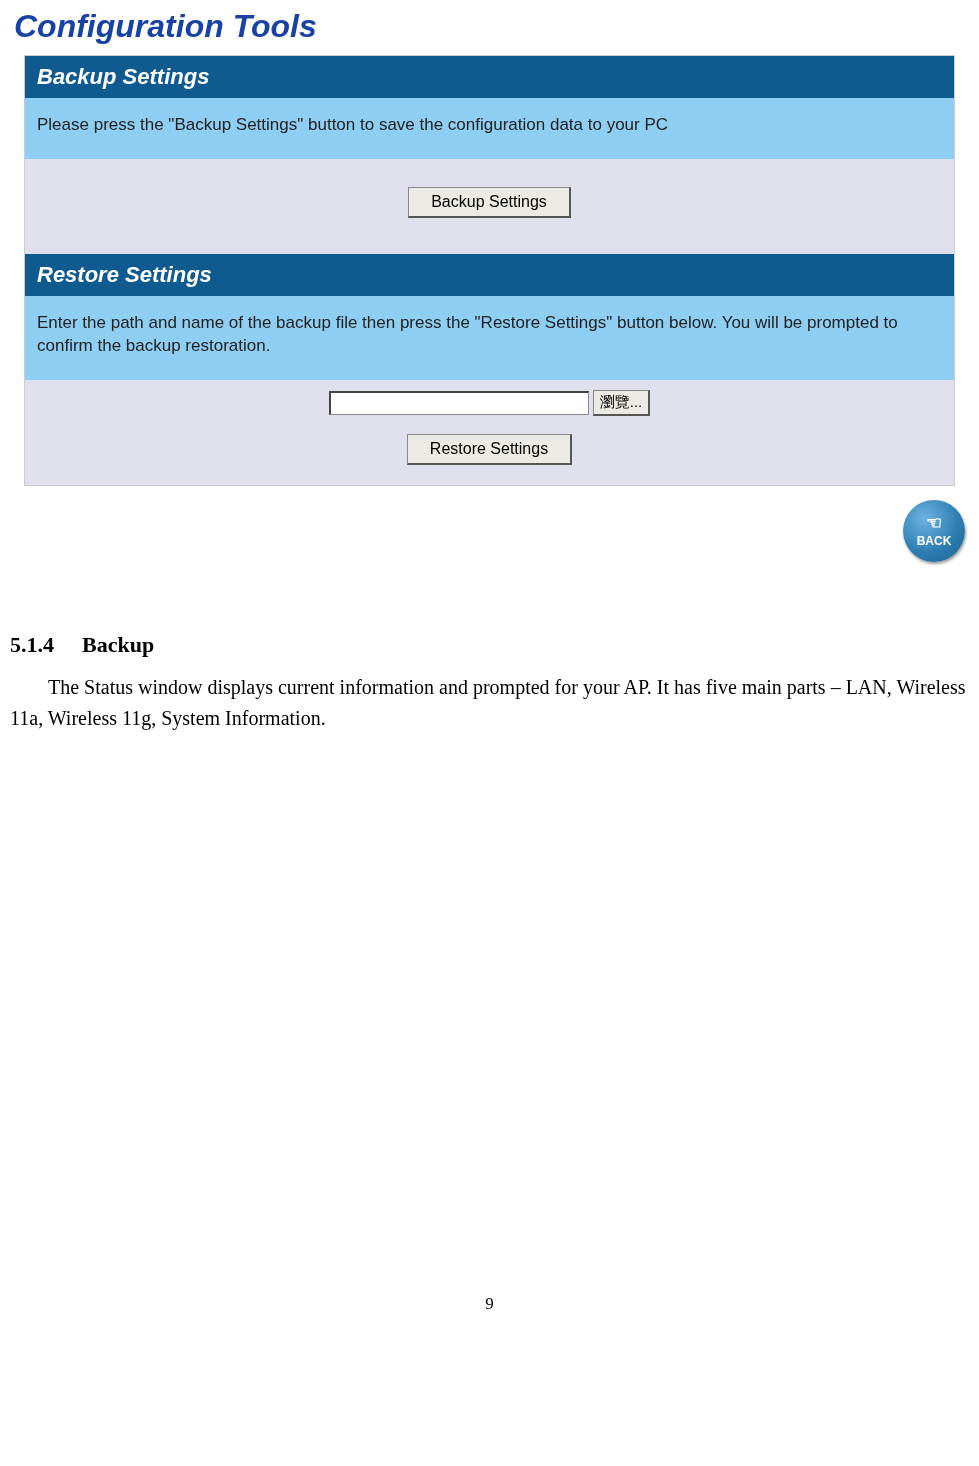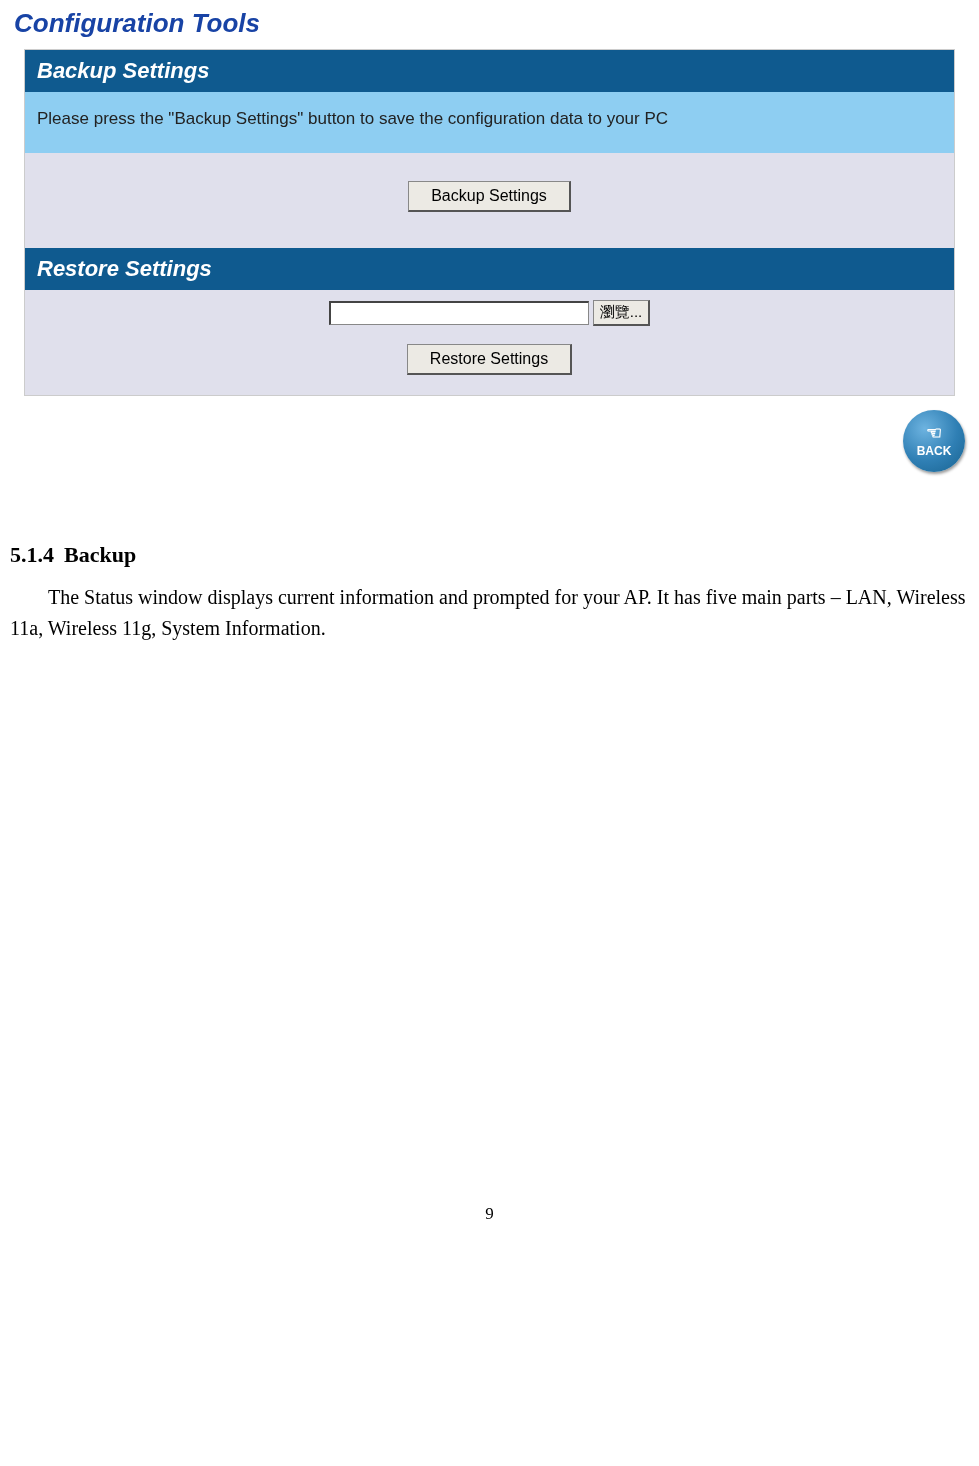--- a/index.html
+++ b/index.html
@@ -4,21 +4,21 @@
   <style>
     body {
       margin: 0;
       padding: 0;
       font-family: Arial, sans-serif;
       background: #fff;
       width: 979px;
     }
     .page-title {
       color: #1843a5;
-      font-size: 26px;
+      font-size: 32px;
       font-weight: bold;
       font-style: italic;
       padding: 8px 14px 10px 14px;
     }
     .panel {
       margin: 0 24px;
       border: 1px solid #ccc;
     }
     .section-header {
       background: #0f5a8f;
@@ -111,21 +111,21 @@
       margin: 70px 0 0 0;
       padding: 0 10px;
     }
     .doc-heading {
       font-family: "Times New Roman", Times, serif;
       font-size: 22px;
       font-weight: bold;
     }
     .doc-heading .num {
       display: inline-block;
-      margin-right: 10px;
+      margin-right: 28px;
       text-align: right;
     }
     .doc-body {
       font-family: "Times New Roman", Times, serif;
       font-size: 20px;
       line-height: 1.55;
       margin-top: 14px;
       text-indent: 38px;
     }
     .page-number {
@@ -143,20 +143,21 @@
 
 <div class="panel">
 
   <div class="section-header">Backup Settings</div>
   <div class="section-info">Please press the "Backup Settings" button to save the configuration data to your PC</div>
   <div class="section-body">
     <button class="std-button">Backup Settings</button>
   </div>
 
   <div class="section-header">Restore Settings</div>
+  <div class="section-info">Enter the path and name of the backup file then press the "Restore Settings" button below. You will be prompted to confirm the backup restoration.</div>
   <div class="section-body restore">
     <div class="file-row">
       <input class="file-input" type="text" value="" style="">
       <button class="browse-btn">瀏覽...</button>
     </div>
     <button class="std-button">Restore Settings</button>
   </div>
 
 </div>
 

